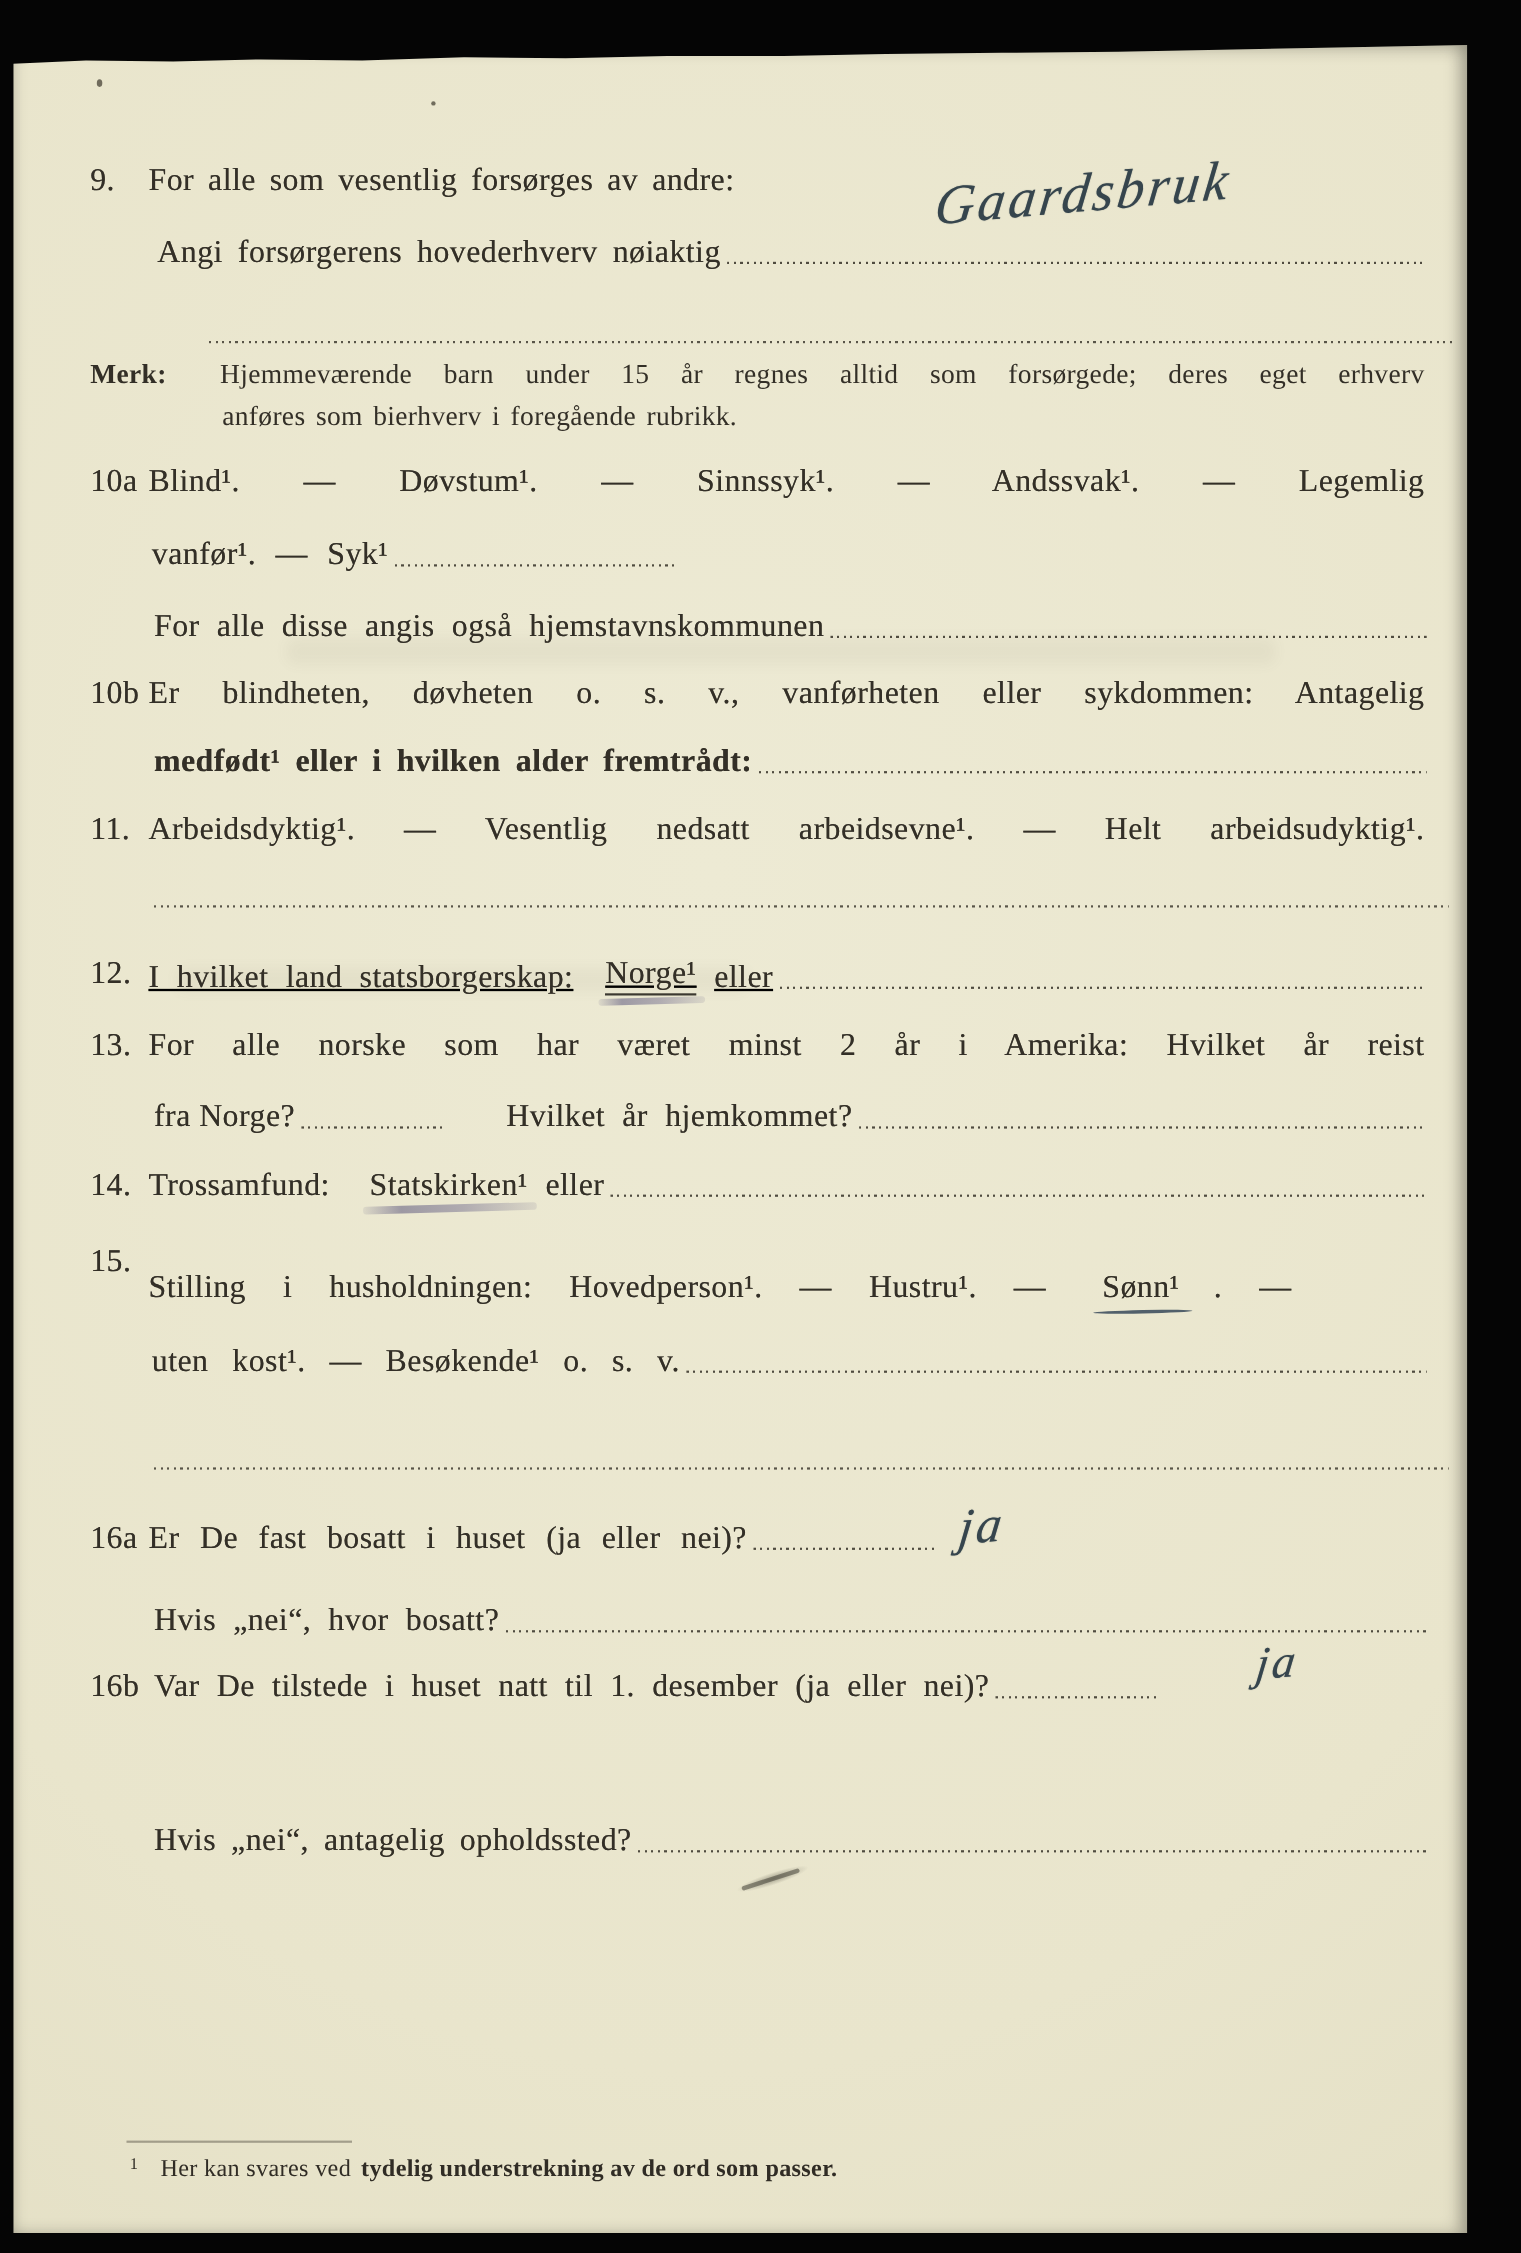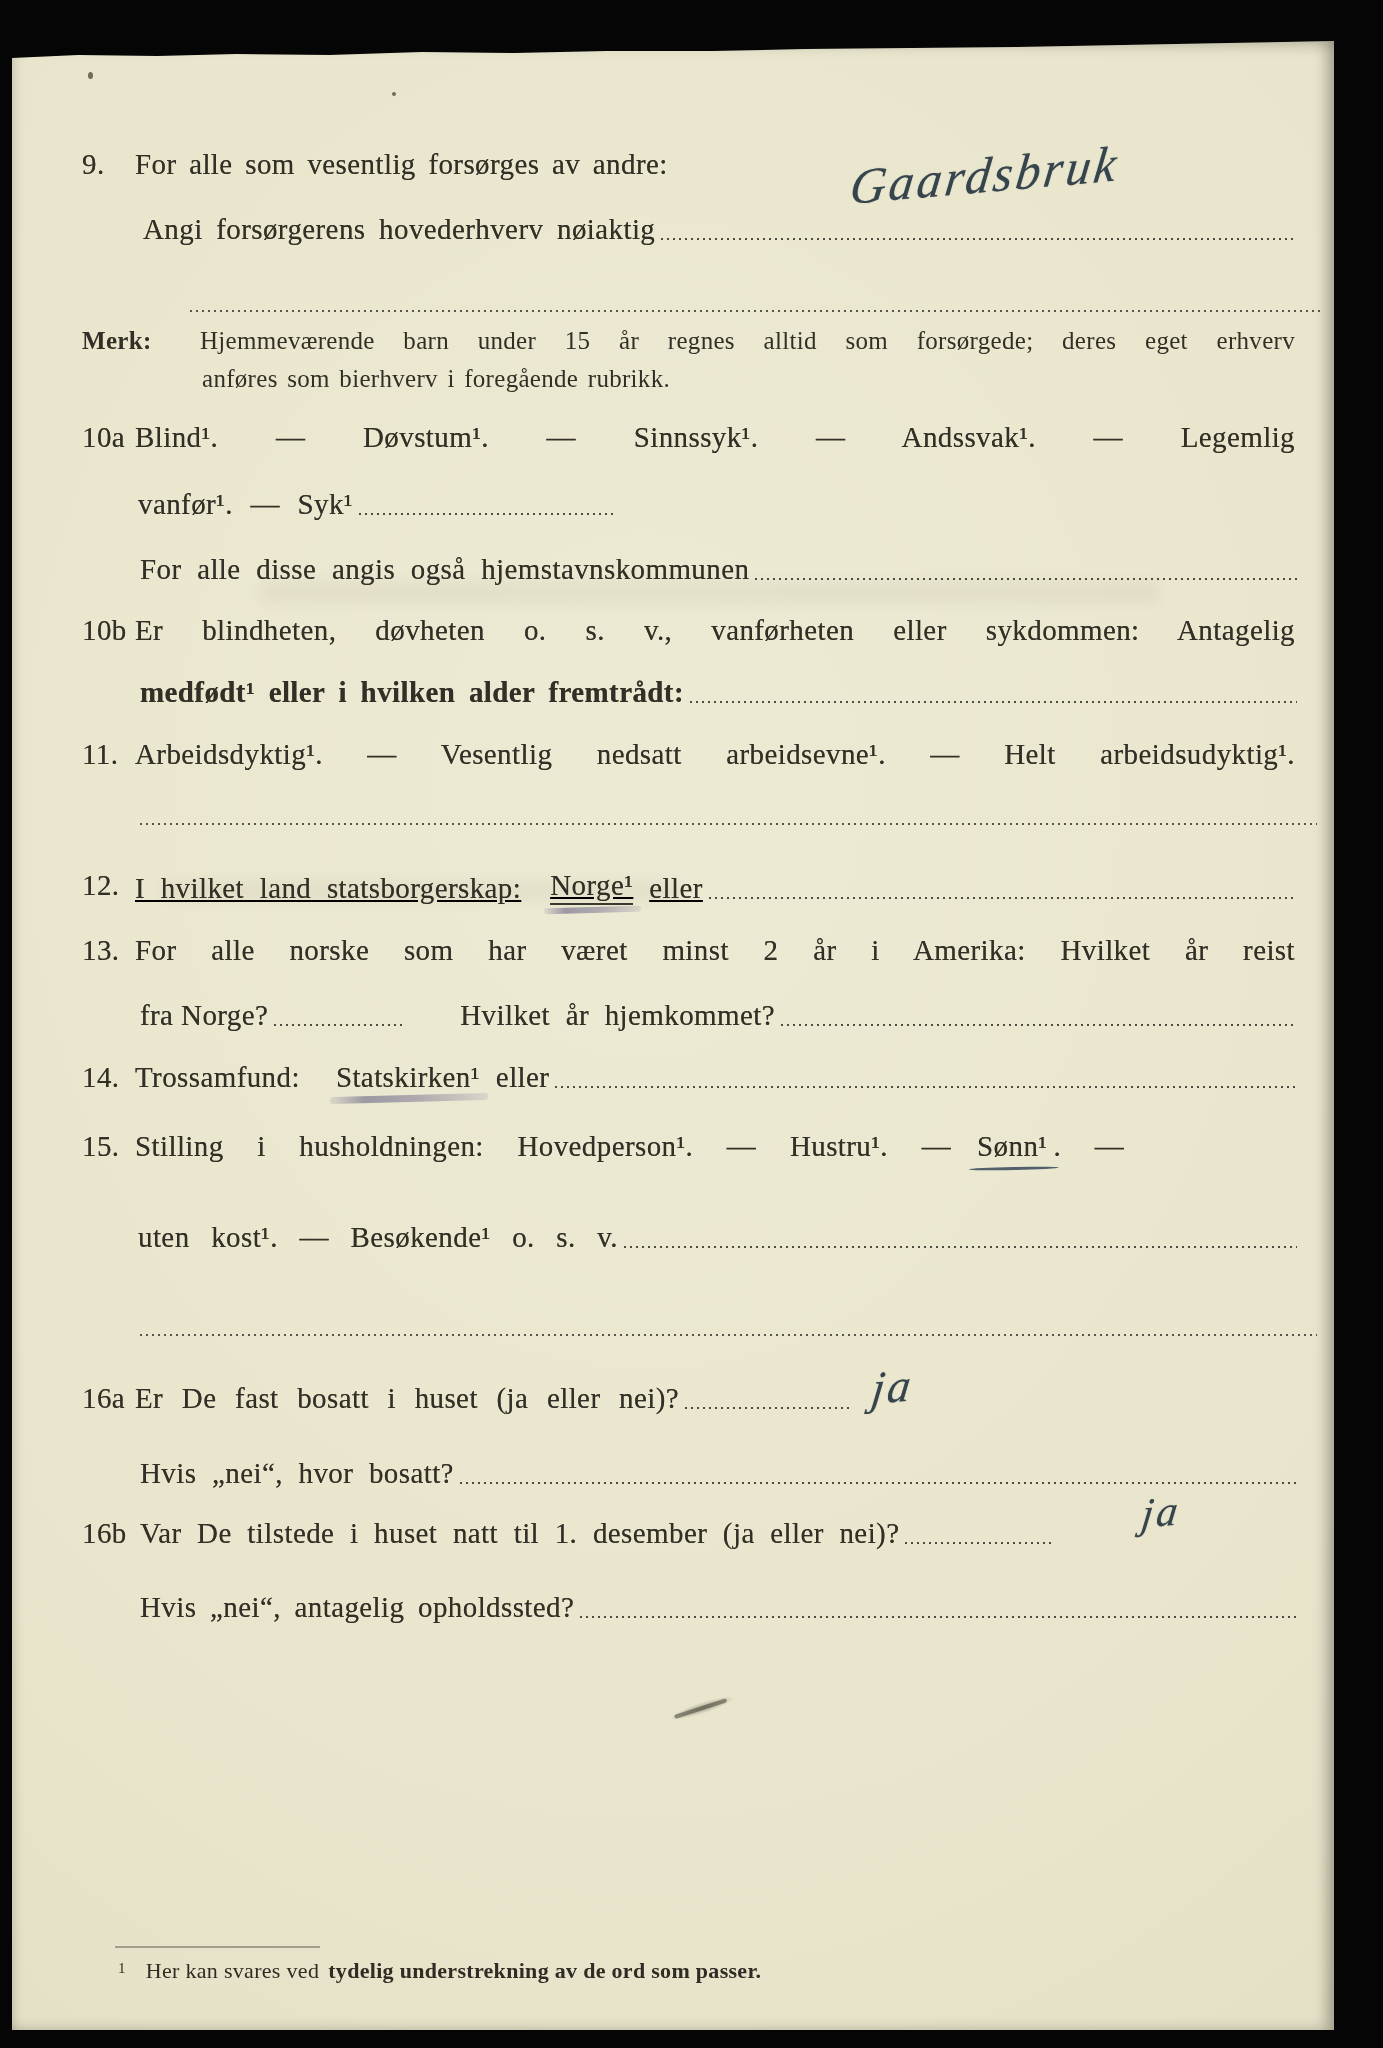--- a/index.html
+++ b/index.html
@@ -117,21 +117,21 @@
 
   <span class="t qnum" style="top:1061px">14.</span>
   <div class="row" style="left:135px;top:1061px;right:86px;justify-content:center;">
     <span class="t">Trossamfund:</span>
     <span class="t useg" style="margin-left:36px;"><span>Statskirken¹</span><span class="pencil" style="height:7px;bottom:-8px;"></span></span>
     <span class="t" style="margin-left:16px;">eller</span>
     <div class="leader grow"></div>
   </div>
 
   <span class="t qnum" style="top:1130px">15.</span>
-  <div class="row" style="left:135px;top:1130px;right:88px;">
+  <div class="row" style="left:135px;top:1154px;right:88px;gap:25px;">
     <span class="t" style="word-spacing:26px">Stilling i husholdningen: Hovedperson¹. — Hustru¹. —</span>
     <span class="t useg" style="margin-left:26px;"><span>Sønn¹</span><span class="ink-u"></span></span>
     <span class="t" style="margin-left:6px;word-spacing:26px">. —</span>
   </div>
   <div class="row" style="left:138px;top:1221px;right:86px;align-items:flex-end;">
     <span class="t" style="word-spacing:14px">uten kost¹. — Besøkende¹ o. s. v.</span>
     <div class="leader grow"></div>
   </div>
 
   <div class="sep" style="left:140px;top:1334px;right:66px;"></div>
@@ -146,21 +146,21 @@
     <span class="t" style="word-spacing:8px">Hvis „nei“, hvor bosatt?</span>
     <div class="leader grow"></div>
   </div>
 
   <span class="t qnum" style="top:1517px">16b</span>
   <div class="row" style="left:140px;top:1517px;">
     <span class="t" style="word-spacing:8px">Var De tilstede i huset natt til 1. desember (ja eller nei)?</span>
     <div class="leader" style="width:148px;"></div>
   </div>
   <div class="hand" style="left:1142px;top:1488px;font-size:42px;">ja</div>
-  <div class="row" style="left:140px;top:1591px;right:86px;">
+  <div class="row" style="left:140px;top:1657px;right:86px;">
     <span class="t" style="word-spacing:6px">Hvis „nei“, antagelig opholdssted?</span>
     <div class="leader grow"></div>
   </div>
 
   <div class="smudge" style="left:655px;top:1700px;">
     <div class="halo"></div>
       <div class="core"></div>
   </div>
 
   <div class="fnrule" style="left:115px;top:1946px;width:205px;"></div>

